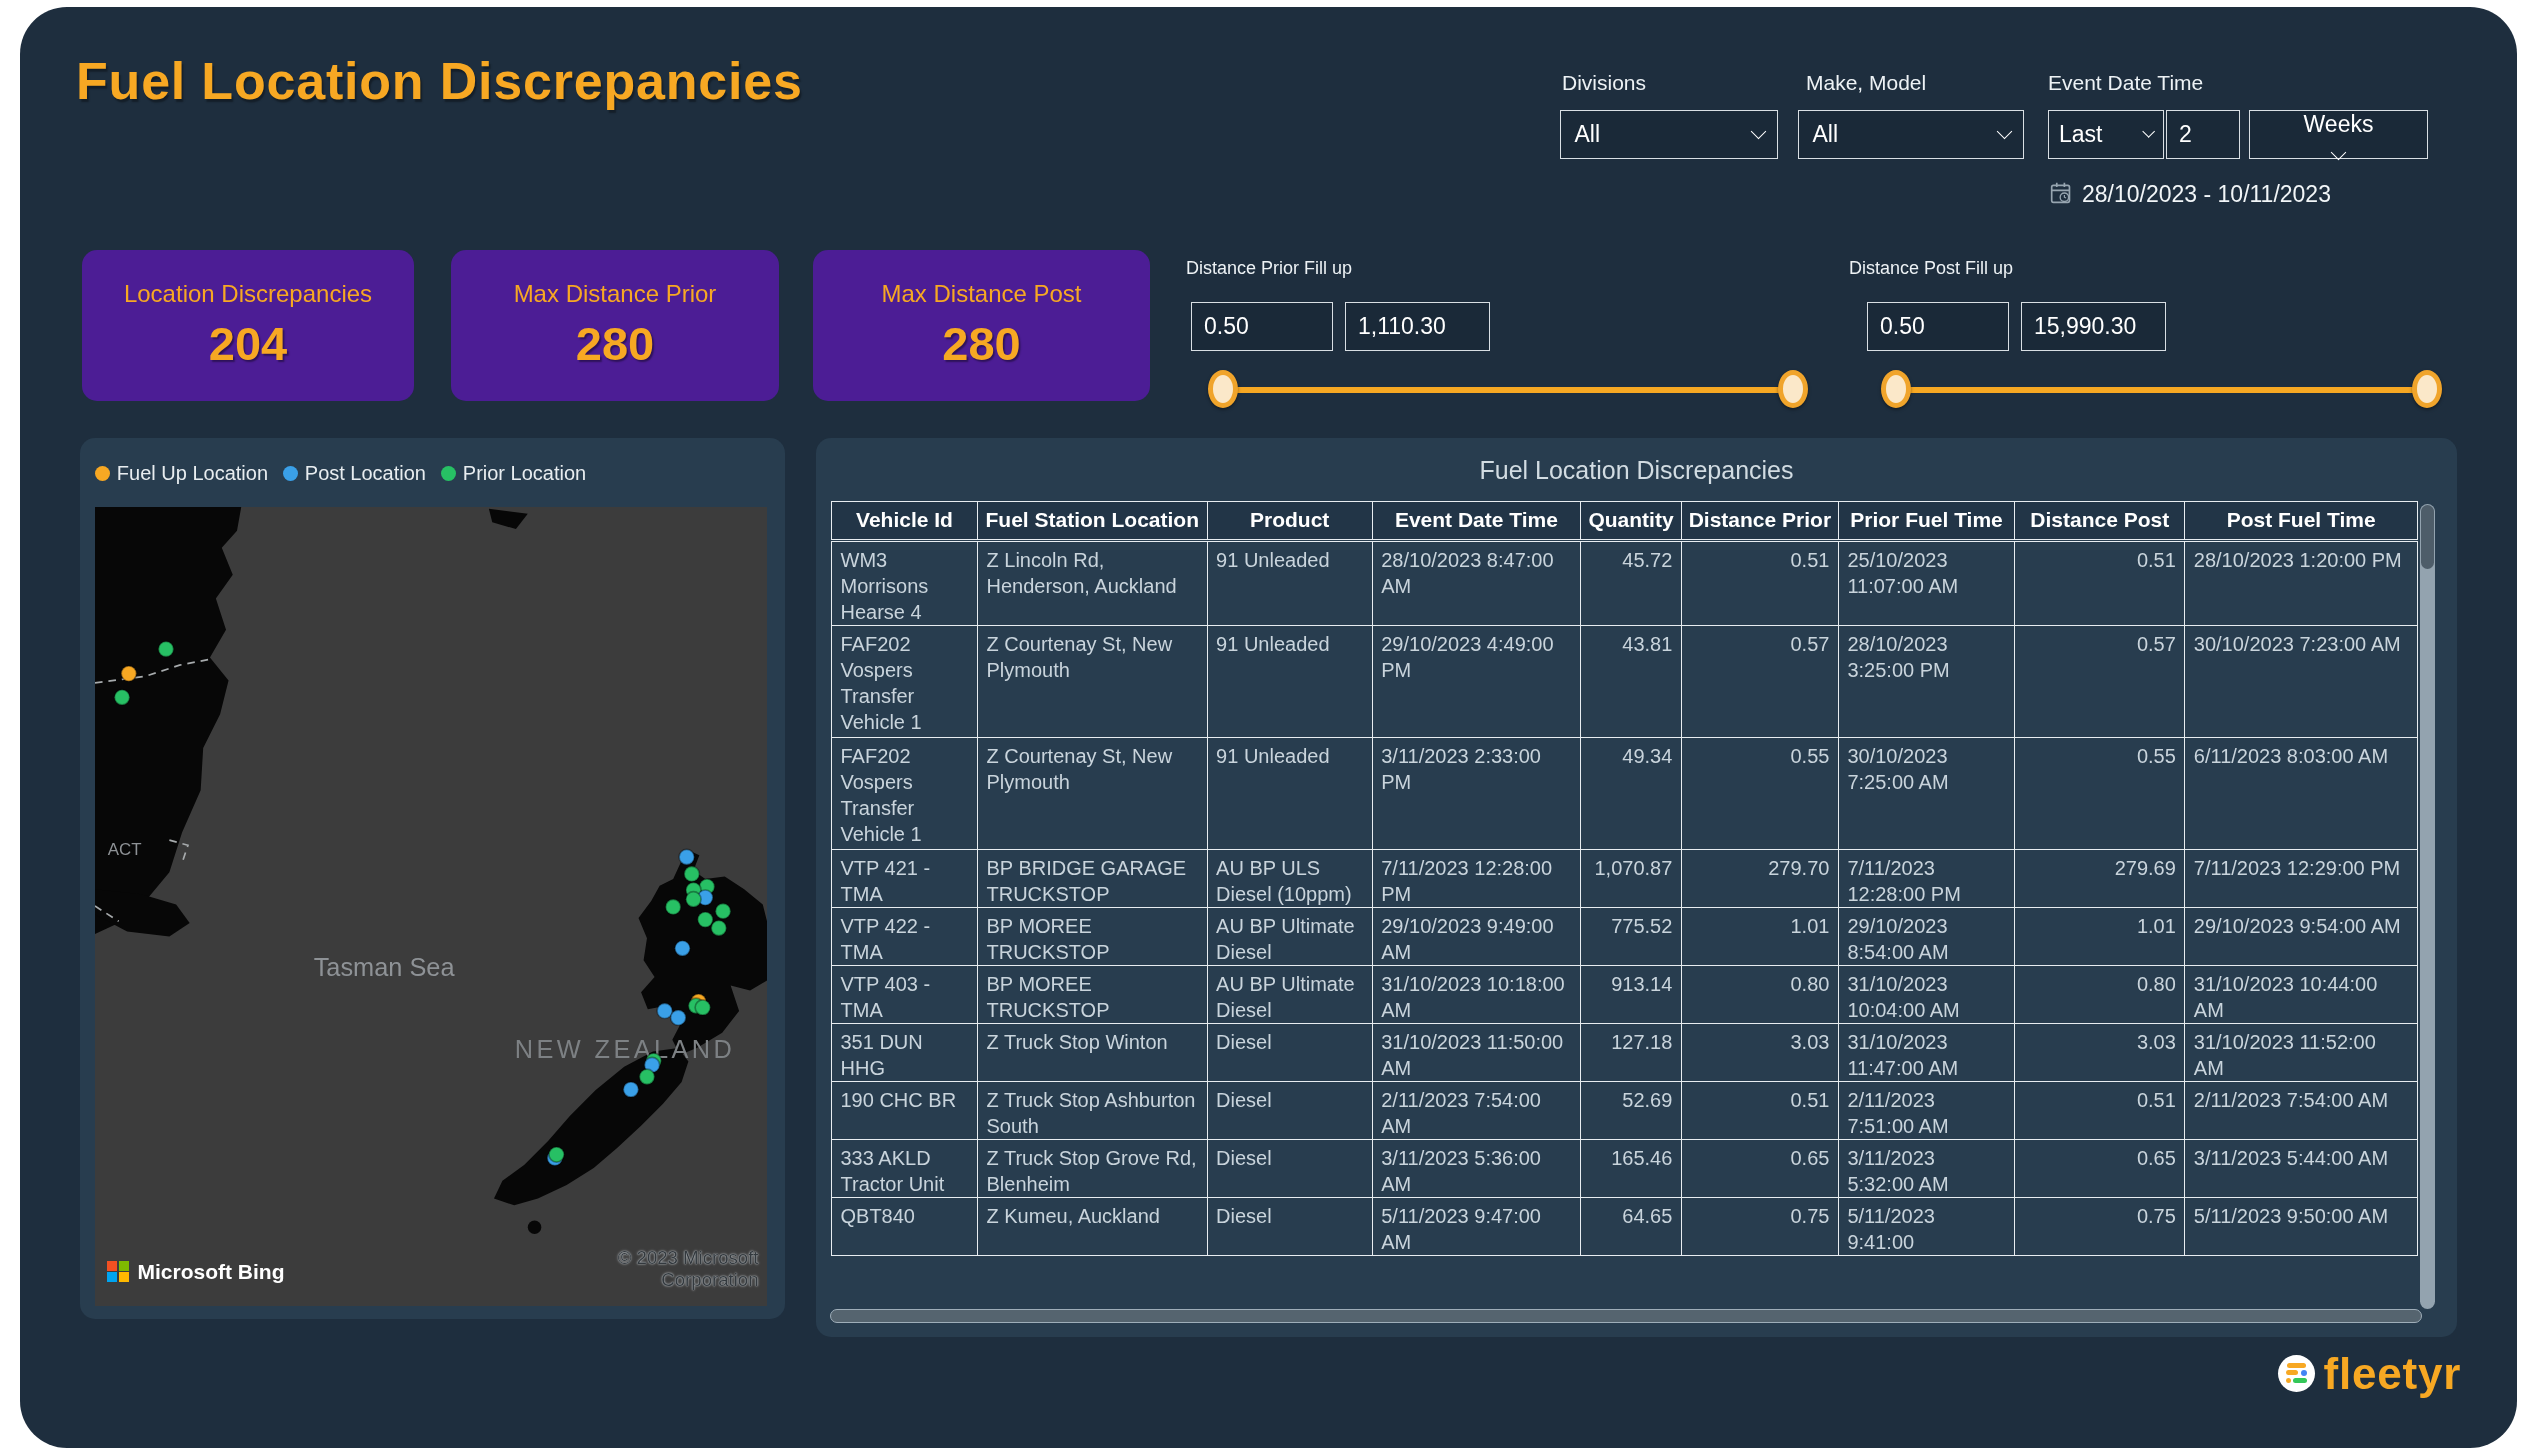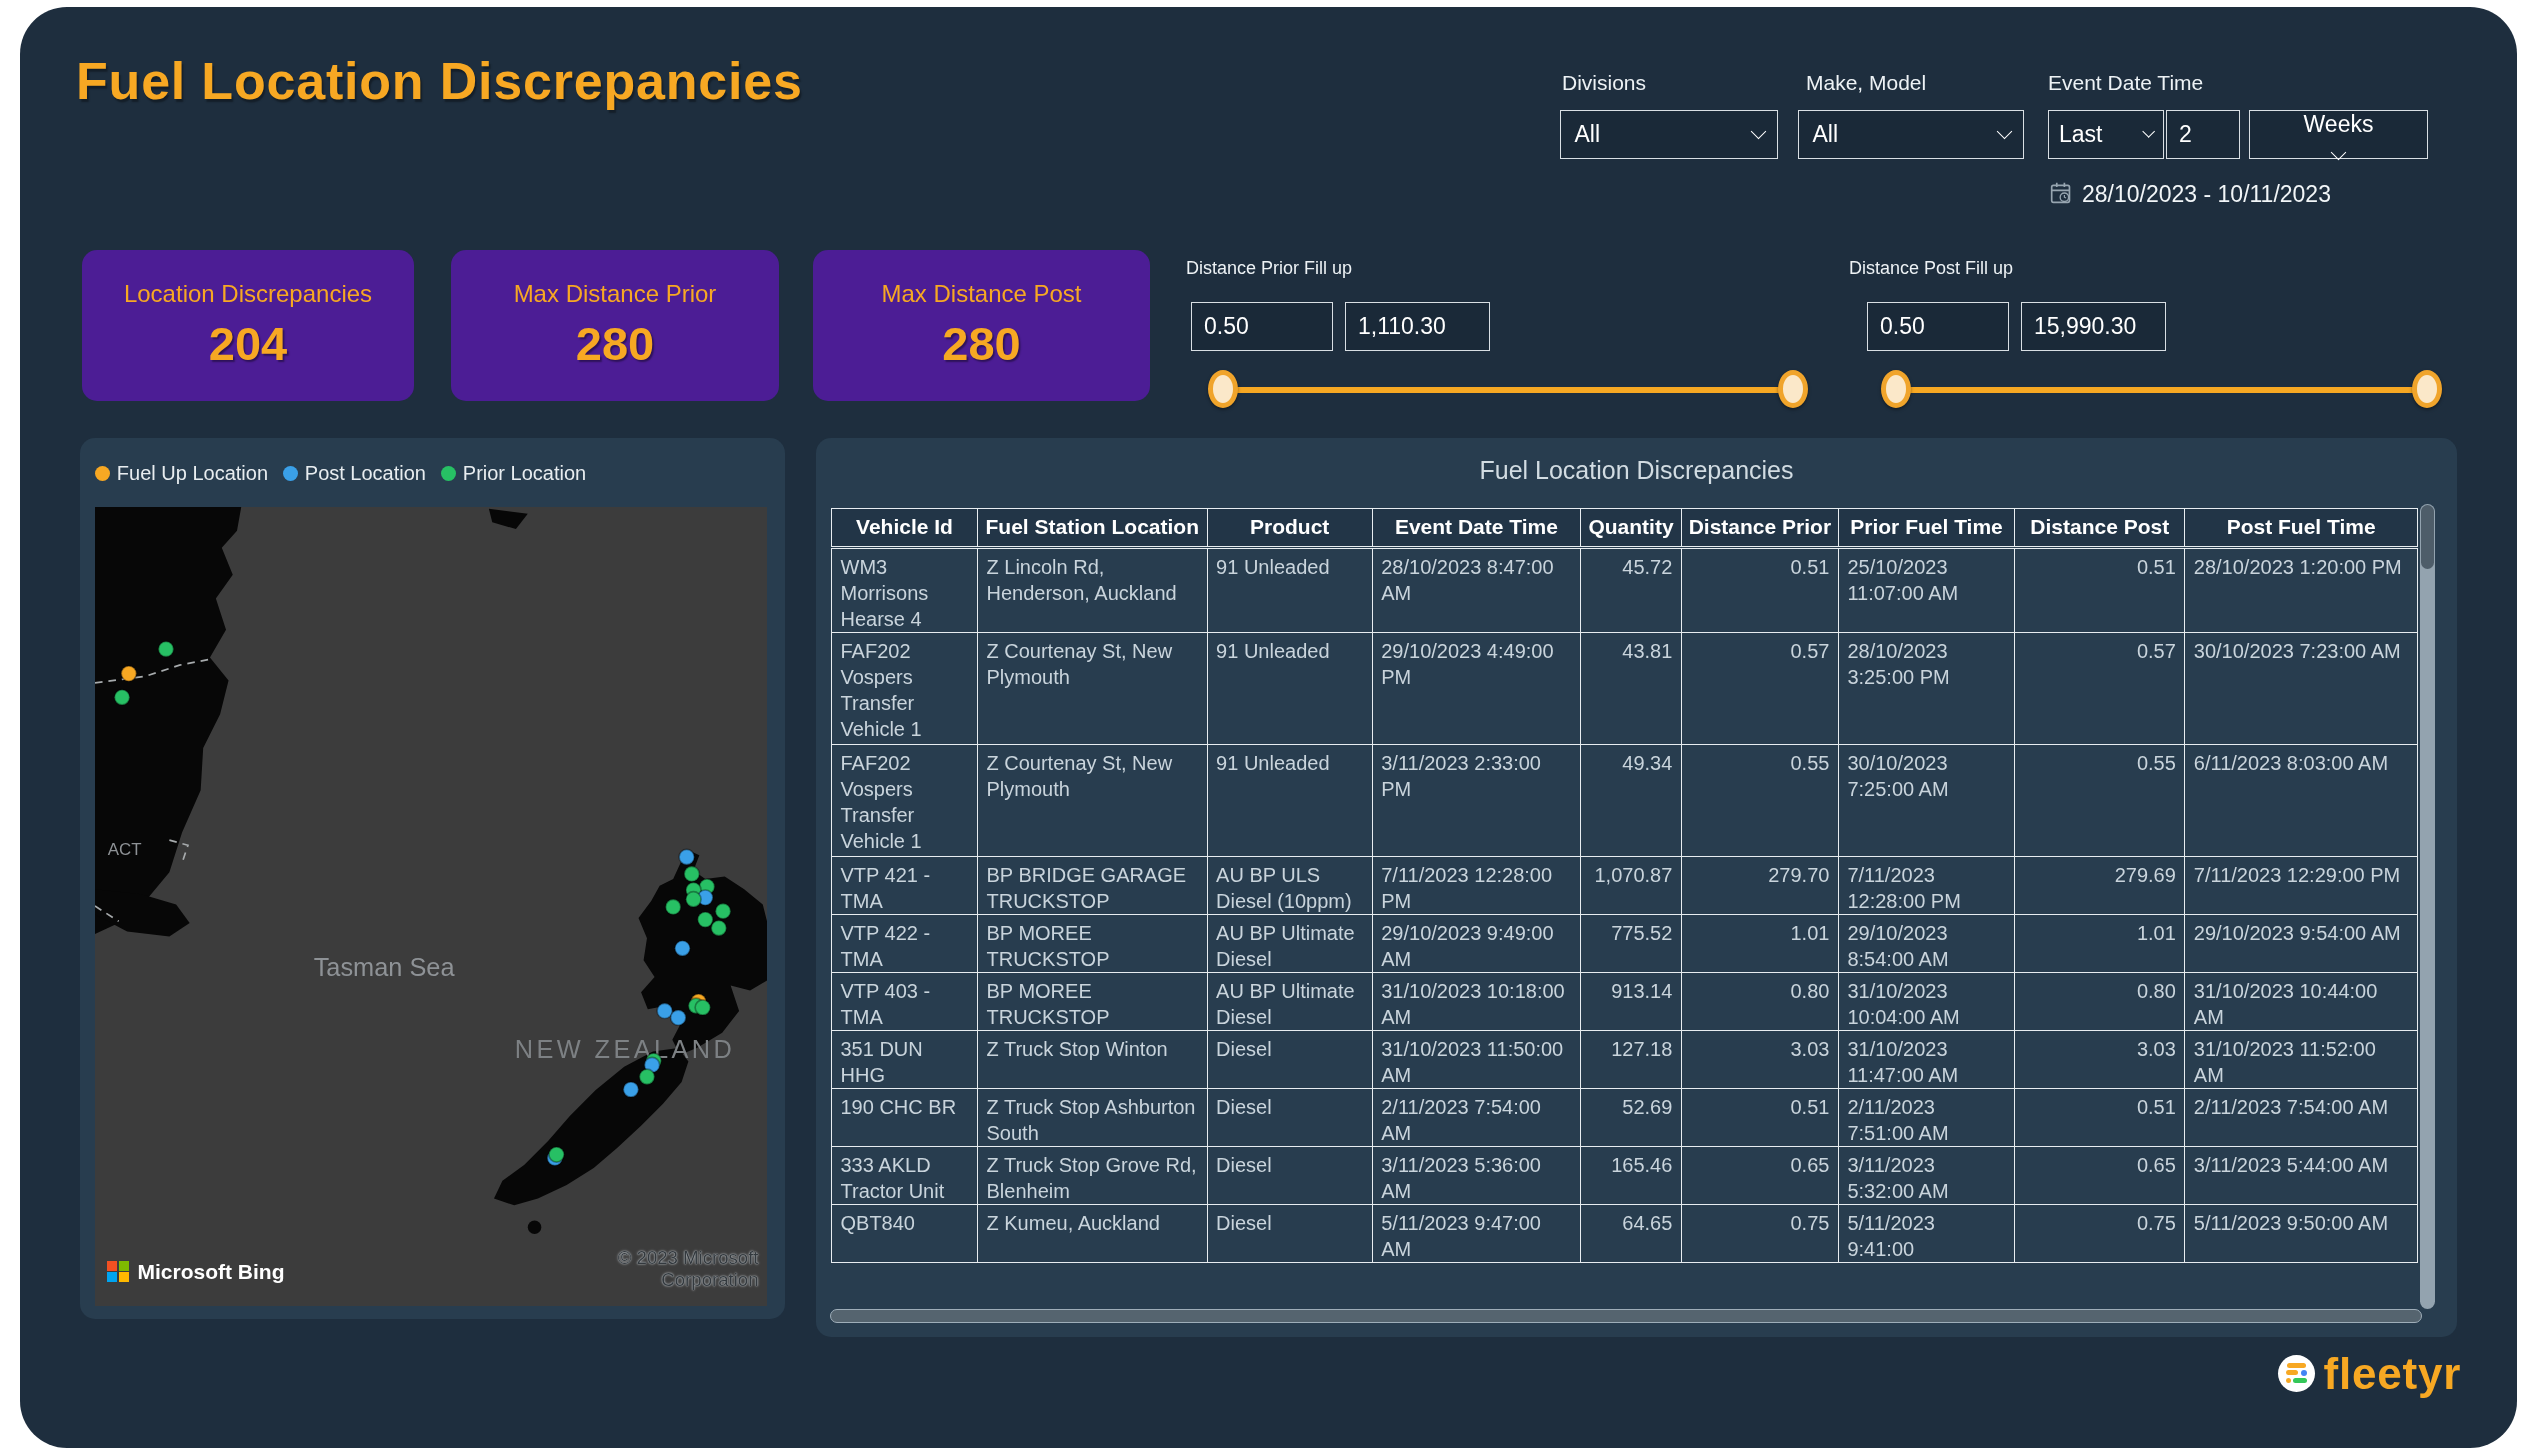--- a/index.html
+++ b/index.html
@@ -48,21 +48,21 @@
   .border-dash { fill:none; stroke:#A7ABAD; stroke-width:2; stroke-dasharray:9 7; }
   .bing-logo { position:absolute; left:12px; bottom:22px; display:flex; align-items:center; gap:8.5px; }
   .ms-squares { width:22px; height:22px; display:grid; grid-template-columns:10px 10px; grid-template-rows:10px 10px; gap:1.7px; }
   .ms-squares i { display:block; }
   .bing-logo span { color:#fff; font-size:21px; font-weight:bold; }
   .map-copyright { position:absolute; right:8.5px; bottom:15px; text-align:right; color:#33393E; font-size:18.6px;
     line-height:22px; text-shadow:0 0 2.5px #c7ccd0, 0 0 0.8px #c7ccd0; }
 
   .table-panel { left:796px; top:431px; width:1641px; height:899px; }
   .table-title { position:absolute; left:0; right:0; top:18.6px; text-align:center; color:#D2DCE2; font-size:25px; }
-  table.grid { position:absolute; left:15px; top:70px; width:1587px; table-layout:fixed; border-collapse:collapse; }
+  table.grid { position:absolute; left:15px; top:63px; width:1587px; table-layout:fixed; border-collapse:collapse; }
   table.grid th { height:39px; color:#FFFFFF; font-size:21px; font-weight:bold; text-align:center;
     background:#223547; border:1.7px solid #E8EDF1; border-bottom:3.4px double #E8EDF1; padding:0 5px; }
   table.grid td { border:1.7px solid #E8EDF1; color:#C9D4DC; font-size:20px; line-height:26px;
     padding:5px 8.5px 0 8.5px; vertical-align:top; overflow:hidden; word-wrap:break-word; }
   table.grid td.num { text-align:right; }
   table.grid tr { overflow:hidden; }
   .vscroll { position:absolute; left:1604px; top:66px; width:15px; height:805px; background:#93A3AF; border-radius:8.5px; }
   .vscroll .thumb { position:absolute; left:0.8px; top:1.7px; width:13.5px; height:64px; background:#4E5D69; border-radius:6.8px; }
   .hscroll { position:absolute; left:13.5px; top:871px; width:1592px; height:14.4px; background:#55646F;
     border:1.7px solid #9FAEB9; border-radius:7.6px; }

